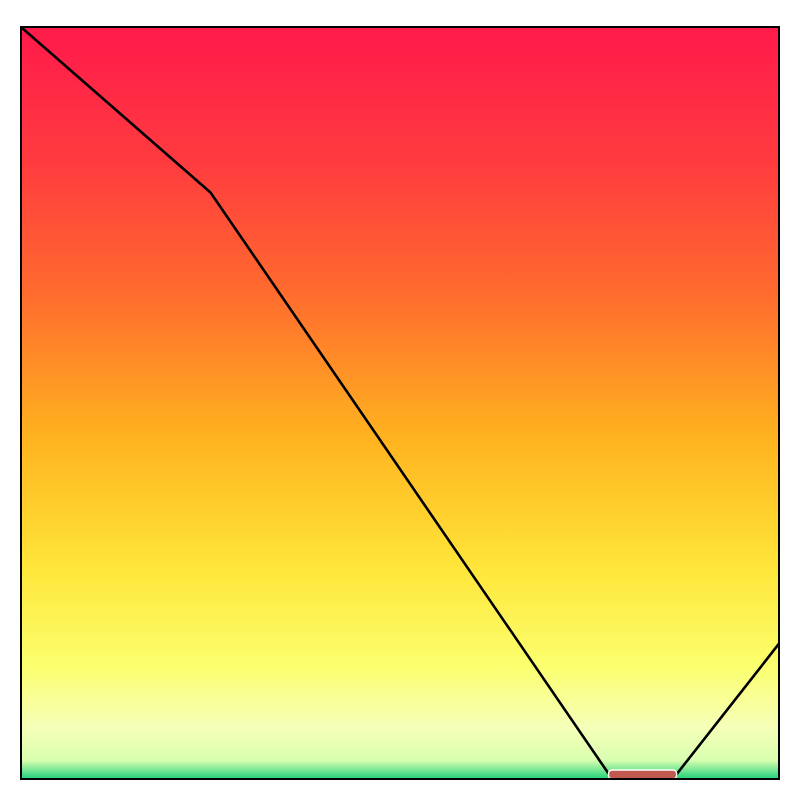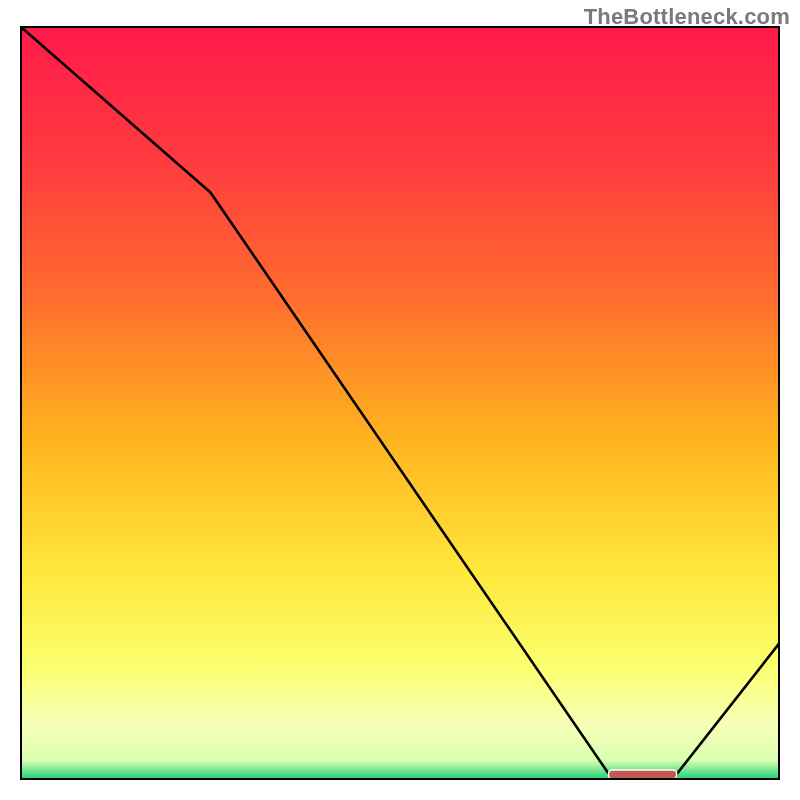--- a/index.html
+++ b/index.html
@@ -27,21 +27,20 @@
     user-select: none;
   }
   svg {
     display: block;
   }
 </style>
 </head>
 <body>
 
 <div class="stage">
-  <div class="watermark">TheBottleneck.com</div>
 
   <svg id="chart-svg" width="800" height="800" viewBox="0 0 800 800">
     <defs>
       <linearGradient id="bg-grad" x1="0" y1="0" x2="0" y2="1">
           <stop offset="0.00%" stop-color="#ff1a4b"></stop>
           <stop offset="18.00%" stop-color="#ff3b3f"></stop>
           <stop offset="35.00%" stop-color="#ff6a2e"></stop>
           <stop offset="55.00%" stop-color="#ffb41f"></stop>
           <stop offset="72.00%" stop-color="#ffe63a"></stop>
           <stop offset="85.00%" stop-color="#fbff6e"></stop>

